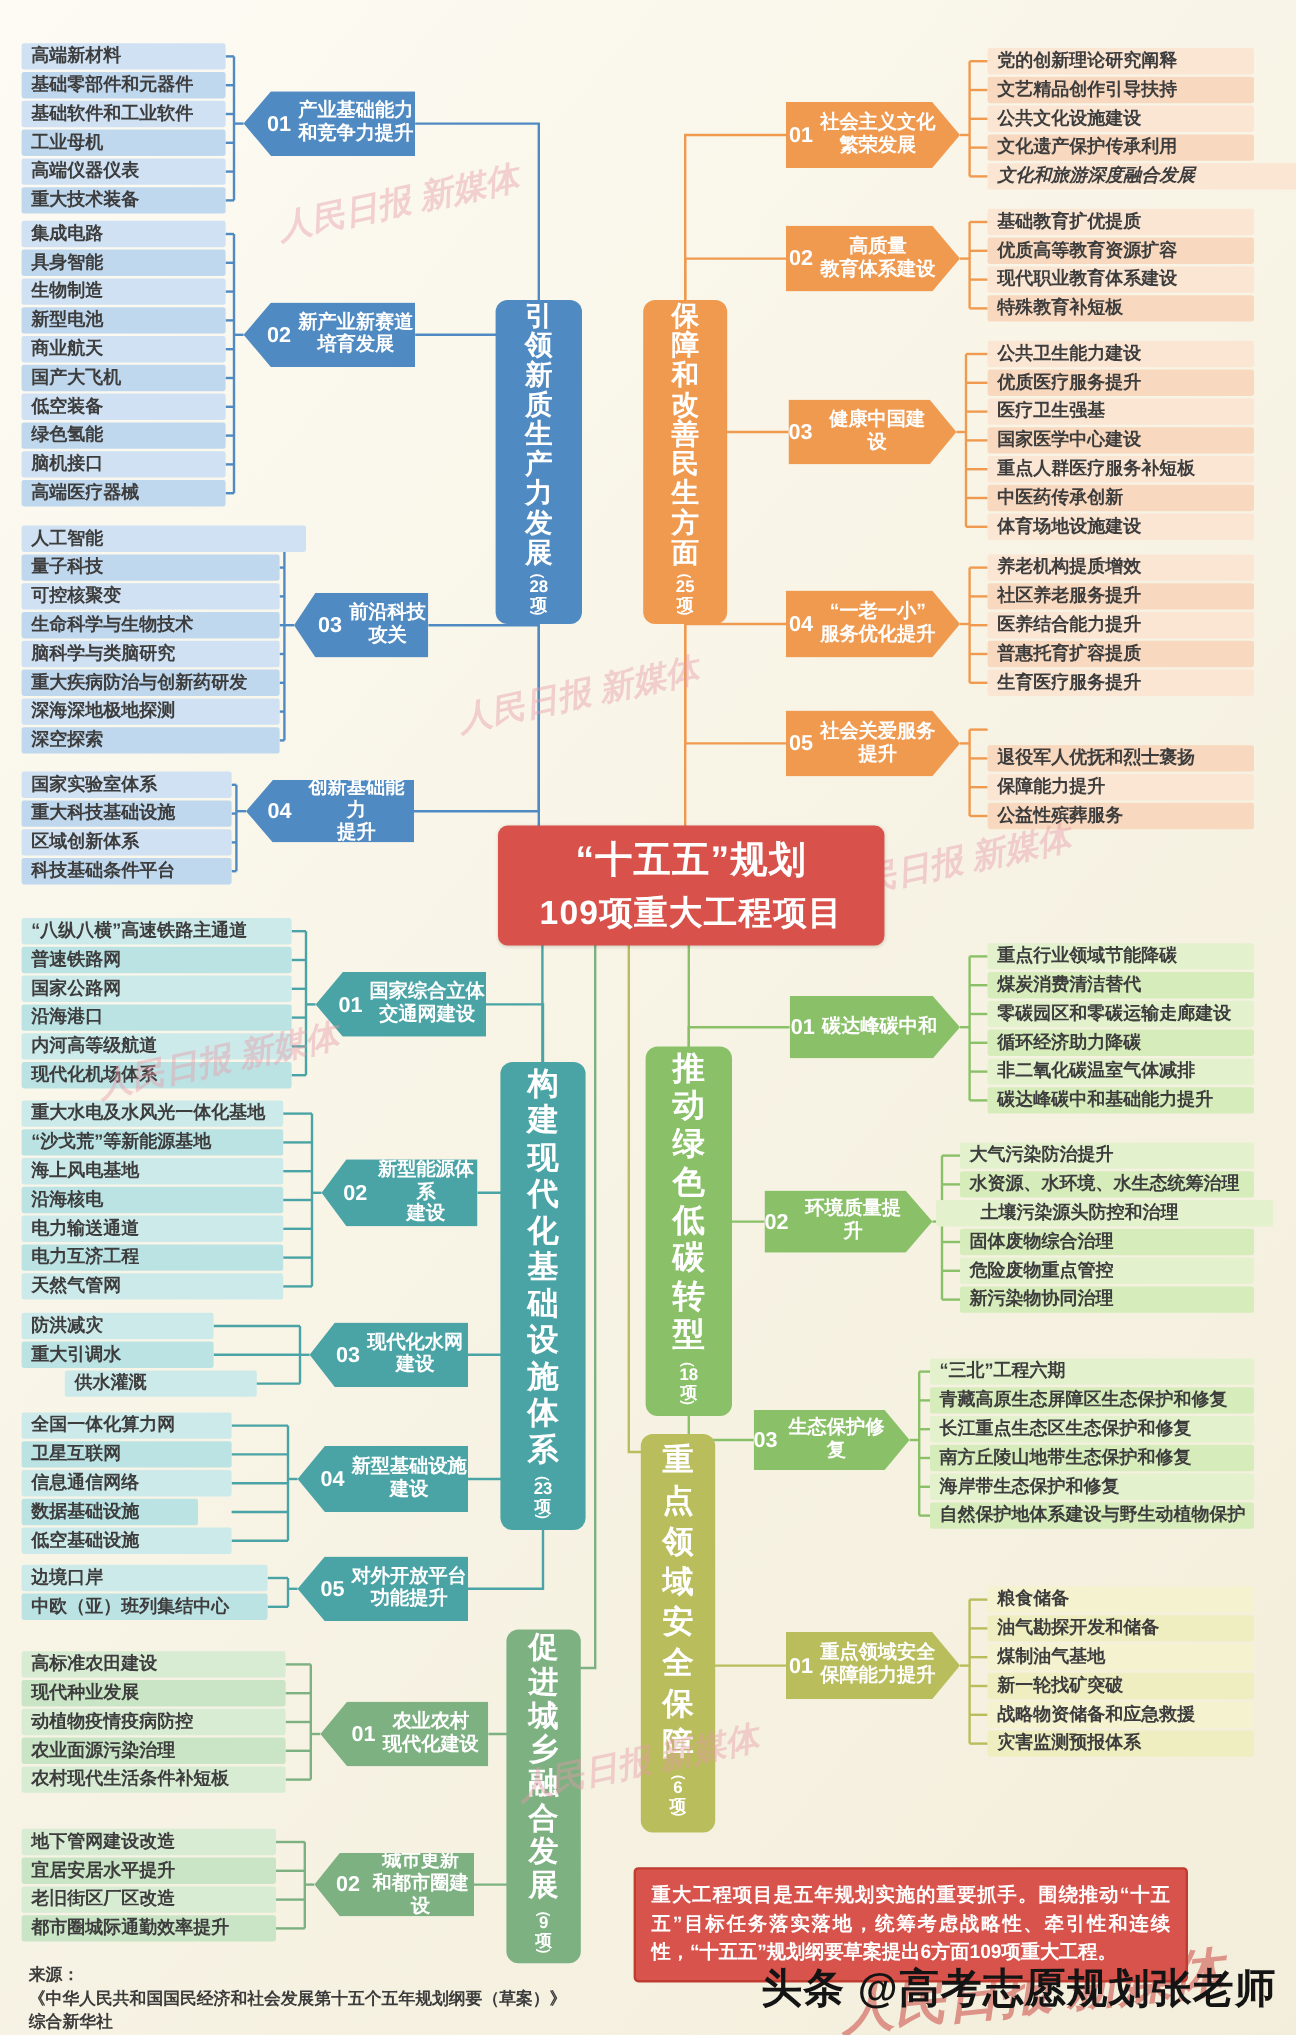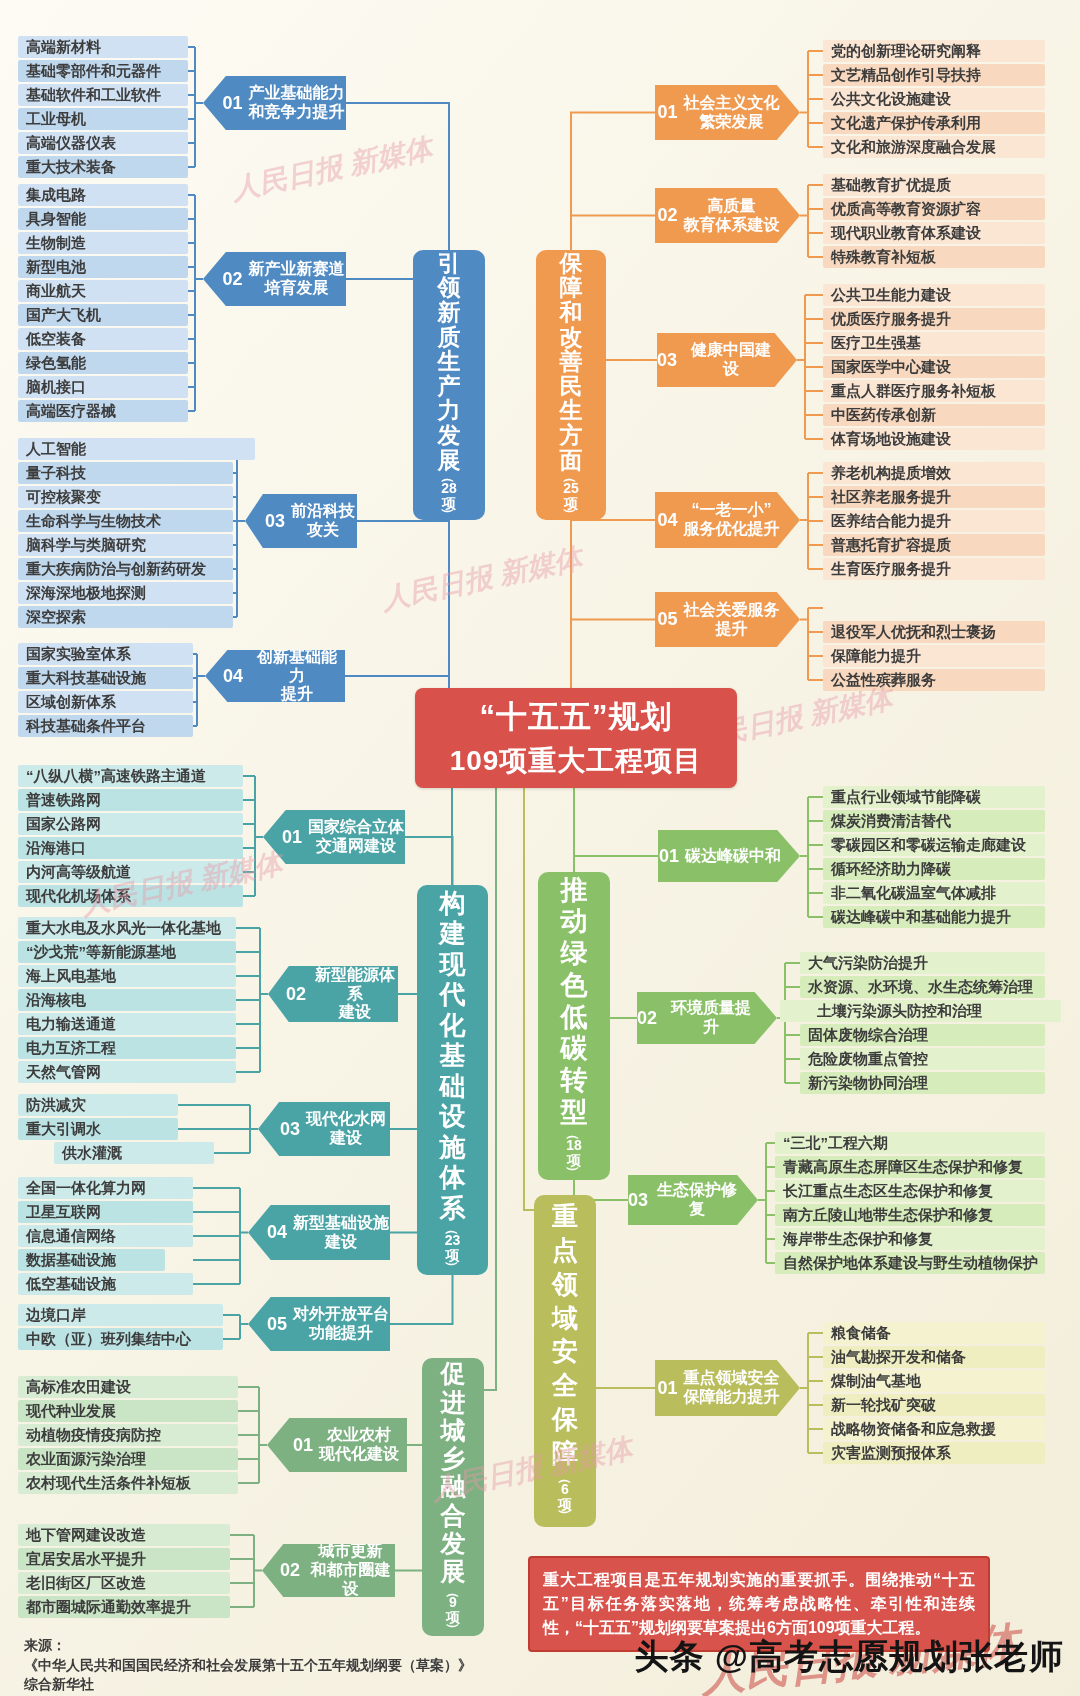--- a/index.html
+++ b/index.html
@@ -304,21 +304,21 @@
           <div class="rot">（</div>
           <div class="seg">25</div>
           <div class="seg">项</div>
           <div class="rot">）</div>
         </div>
       </div>
       <div class="row" style="left: 823px; top: 40px; width: 222px; background: rgb(251, 230, 212);">党的创新理论研究阐释</div>
       <div class="row" style="left: 823px; top: 64px; width: 222px; background: rgb(248, 217, 191);">文艺精品创作引导扶持</div>
       <div class="row" style="left: 823px; top: 88px; width: 222px; background: rgb(251, 230, 212);">公共文化设施建设</div>
       <div class="row" style="left: 823px; top: 112px; width: 222px; background: rgb(248, 217, 191);">文化遗产保护传承利用</div>
-      <div class="row" style="left: 823px; top: 136px; width: 222px; background: rgb(251, 230, 212);">文化和旅游深度融合发展</div>
+      <div class="row" style="left: 823px; top: 136px; width: 258px; background: rgb(251, 230, 212); font-style: italic;">文化和旅游深度融合发展</div>
       <div class="badge" style="left: 655px; top: 85px; width: 145px; height: 55px; background: rgb(240, 154, 80); clip-path: polygon(0px 0px, 84% 0px, 100% 50%, 84% 100%, 0px 100%); padding-right: 18px;">
         <div class="num">01</div>
         <div class="lbl">
           <div>社会主义文化</div>
           <div>繁荣发展</div>
         </div>
       </div>
       <div class="row" style="left: 823px; top: 174px; width: 222px; background: rgb(251, 230, 212);">基础教育扩优提质</div>
       <div class="row" style="left: 823px; top: 198px; width: 222px; background: rgb(248, 217, 191);">优质高等教育资源扩容</div>
       <div class="row" style="left: 823px; top: 222px; width: 222px; background: rgb(251, 230, 212);">现代职业教育体系建设</div>

